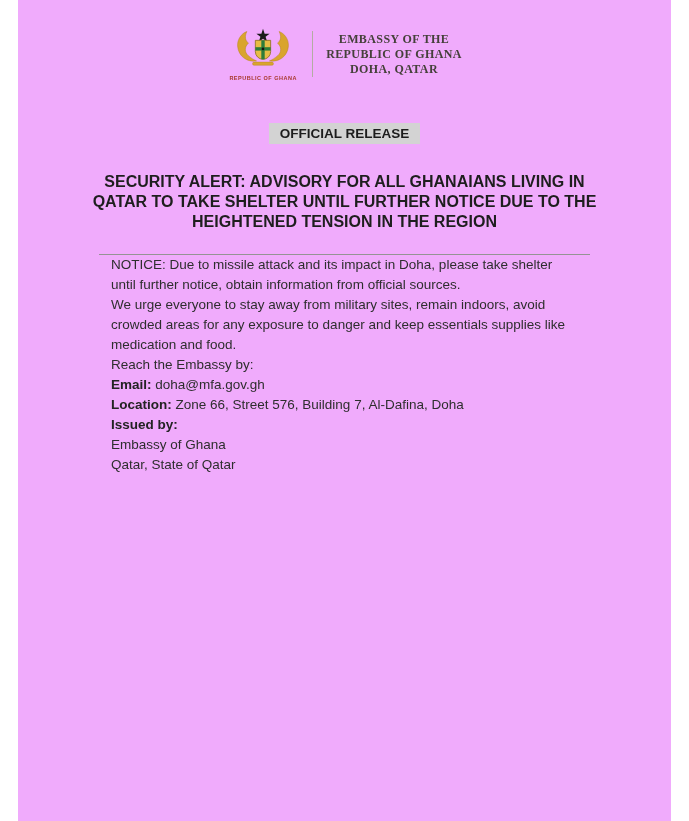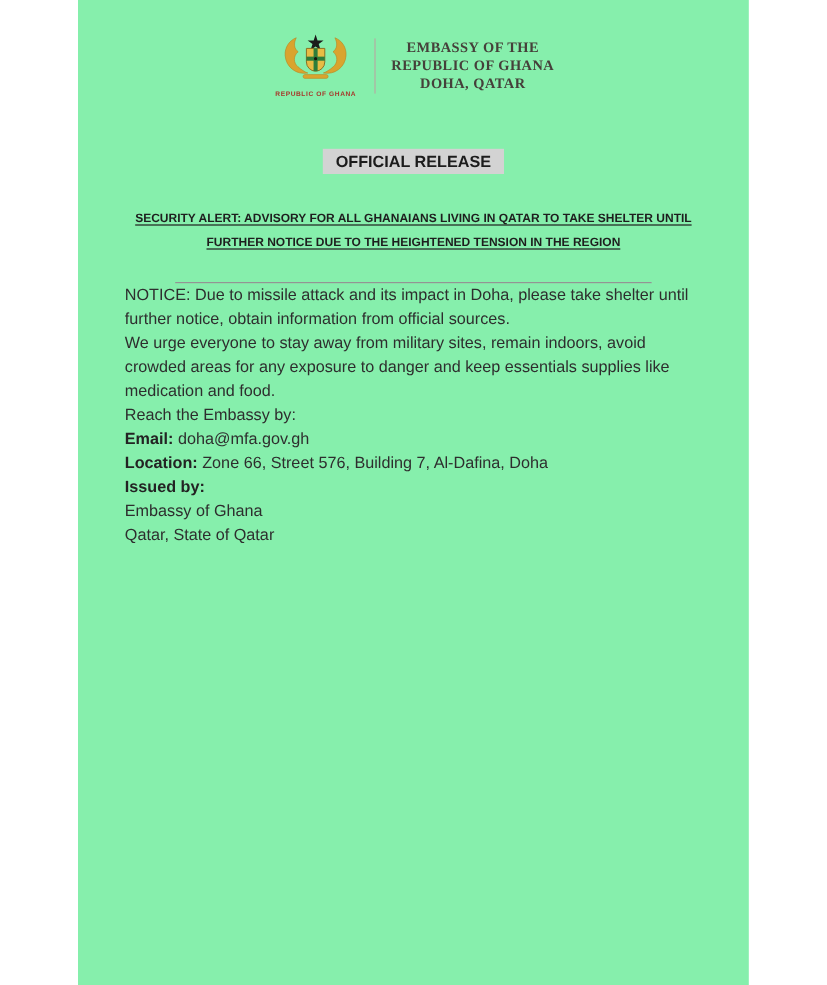--- a/index.html
+++ b/index.html
@@ -4,24 +4,24 @@
 <style>
   html,body{margin:0;padding:0;}
   body{
     background:#ffffff;
     font-family:"Liberation Sans","DejaVu Sans",sans-serif;
     color:#2e2e2e;
     -webkit-font-smoothing:antialiased;
   }
   .page{
     position:relative;
-    width:559px;
+    width:653px;
     height:821px;
     margin:0 auto;
-    background:#86efac;
+    background:#f0abfc;
     overflow:hidden;
   }
   
   .letterhead{
     padding-top:27px;
     display:flex;
     justify-content:center;
     align-items:center;
     gap:13px;
   }
@@ -66,36 +66,35 @@
     font-size:13.5px;
     line-height:17px;
     padding:2px 11px;
   }
   
   .doc-title{
     margin:28px auto 0;
     max-width:505px;
     text-align:center;
     font-weight:700;
-    font-size:10px;
+    font-size:16px;
     line-height:20px;
     color:#1e1e1e;
-    text-decoration:underline;
     text-underline-offset:2px;
   }
   
   .rule{
     margin:22px 81px 0;
     border:none;
     border-top:1px solid #949494;
     height:0;
   }
   
   .content{
-    margin:0 39px;
+    margin:0 93px;
     font-size:13.5px;
     line-height:20px;
     color:#2e2e2e;
   }
   .content p{margin:0;}
   .p-notice{margin-top:15px;}
   .p-advice{margin-top:9px;}
   .p-reach{margin-top:38px;}
   .p-hotline{margin-top:39px;}
   .p-email{margin-top:9px;}

